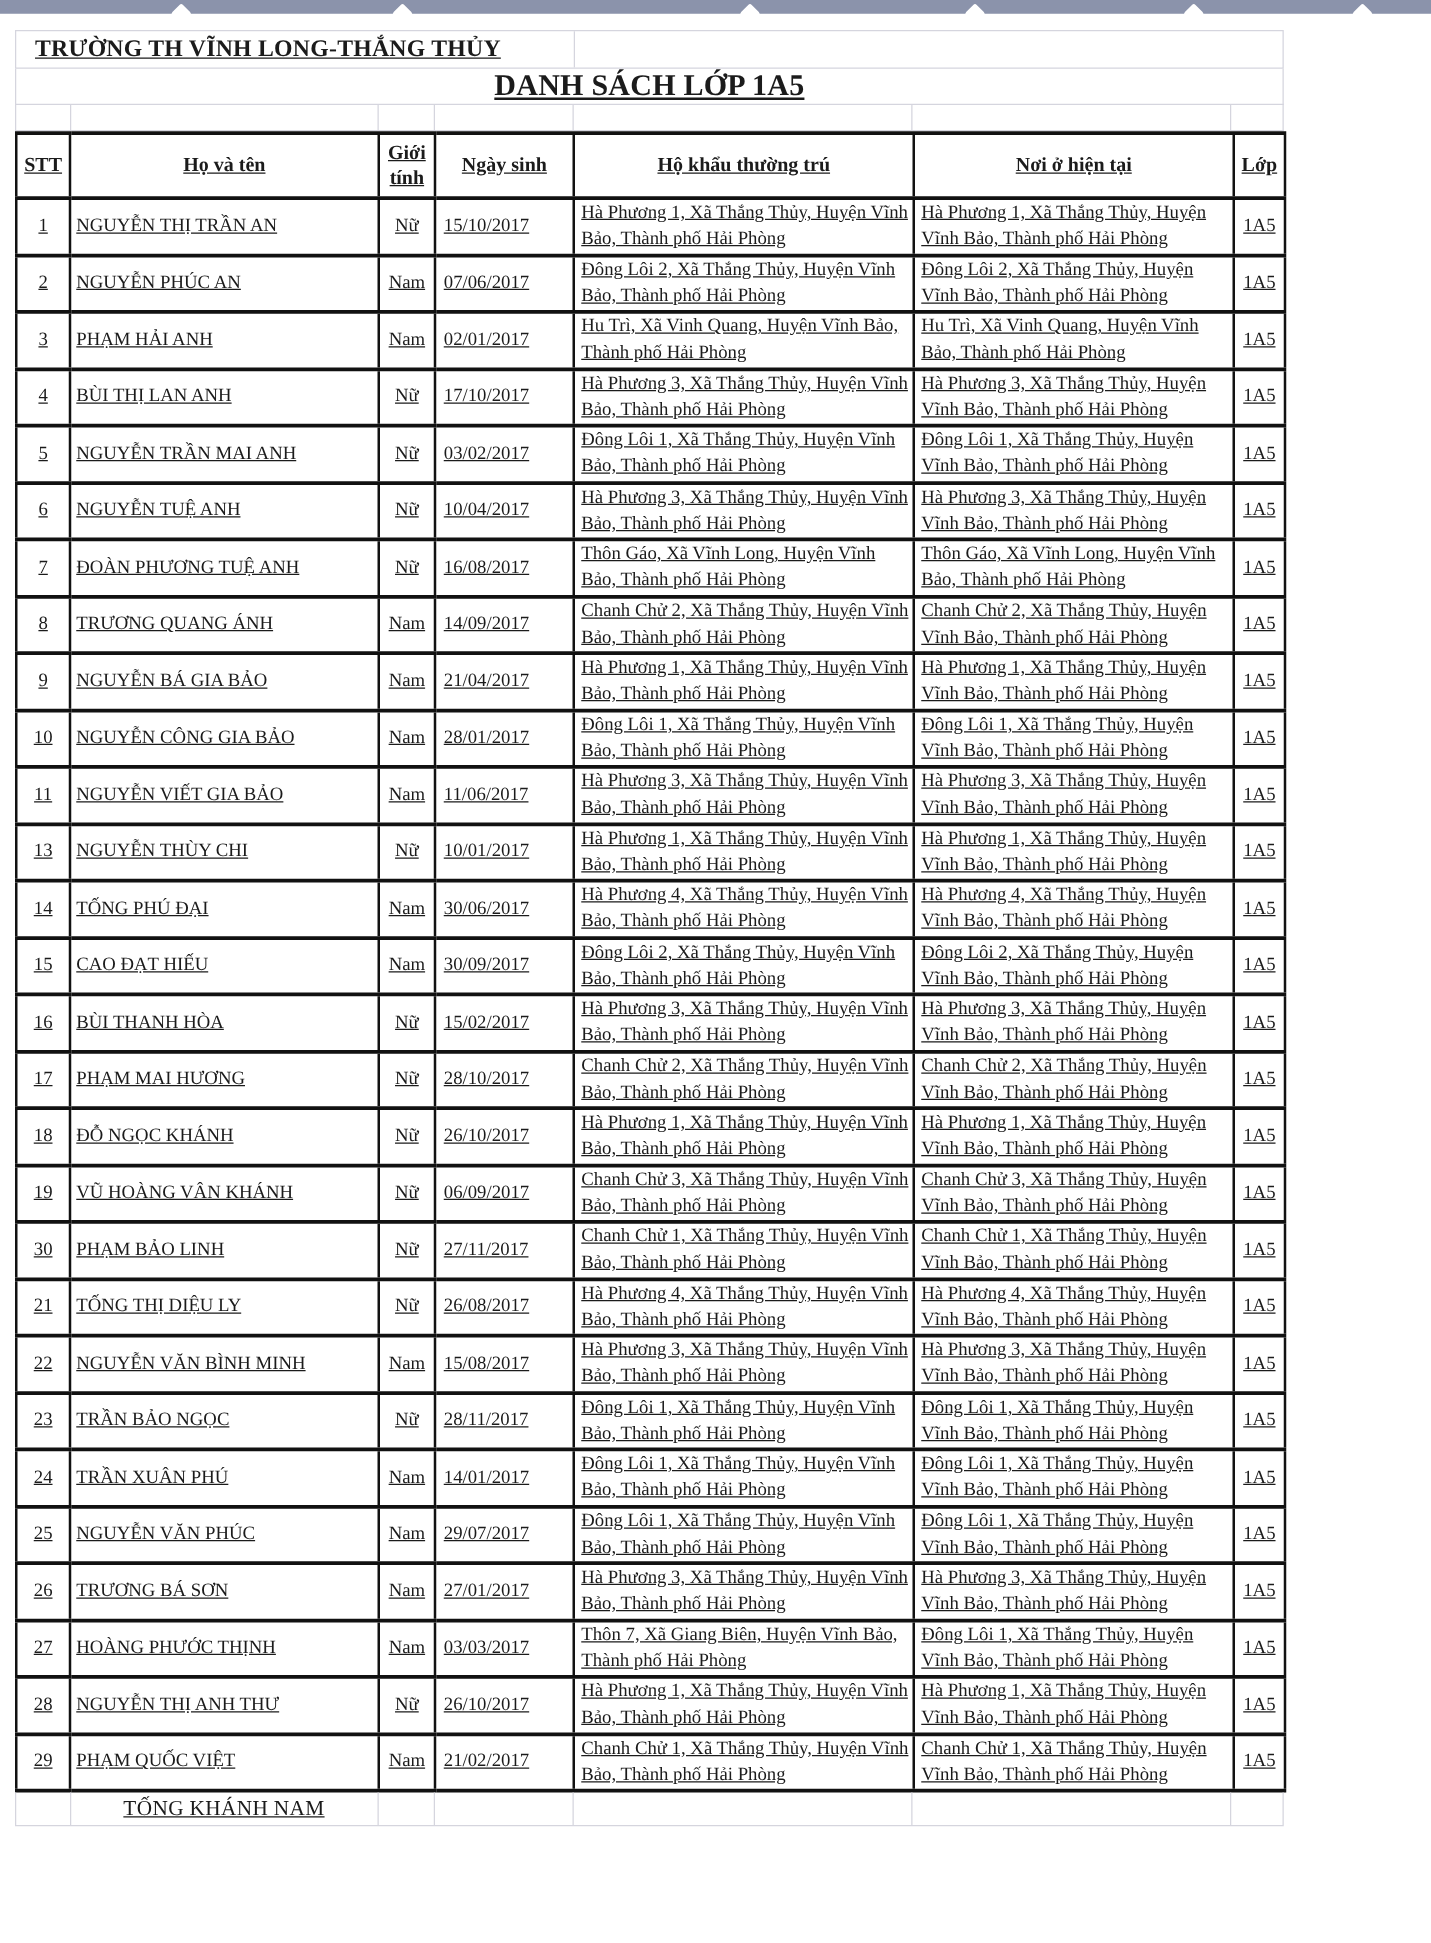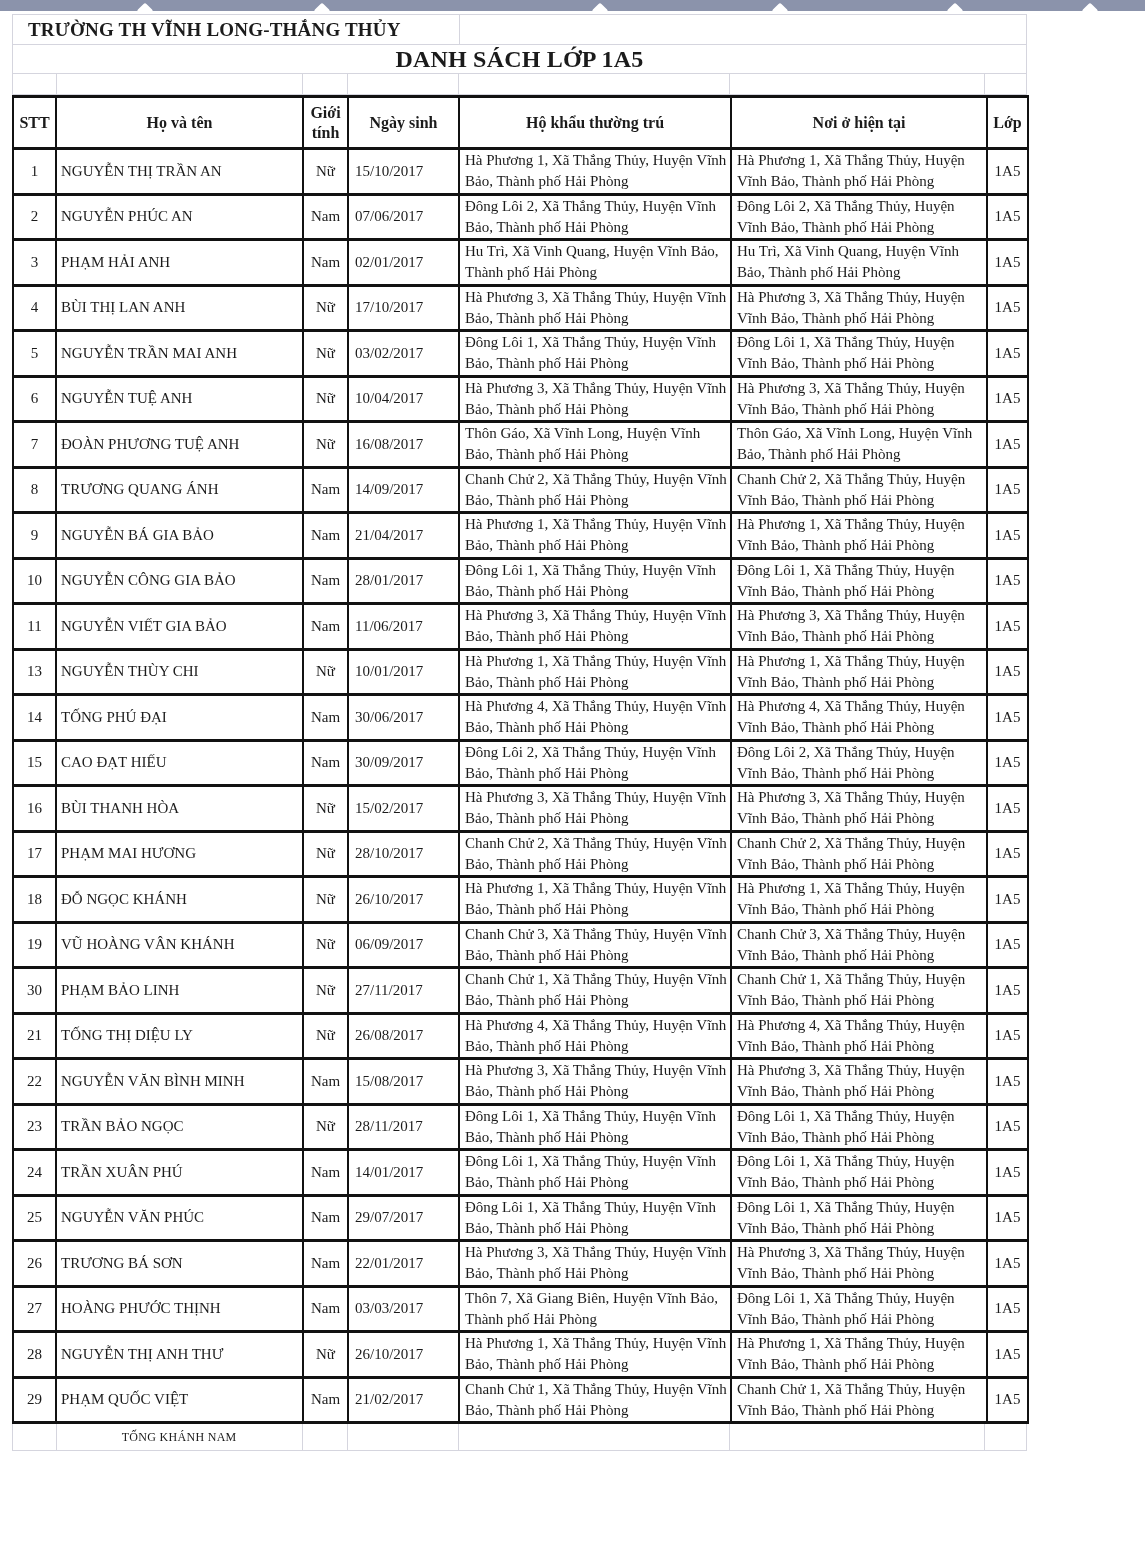--- a/index.html
+++ b/index.html
@@ -3,21 +3,21 @@
 <meta charset="utf-8">
 <style>
   html,body{margin:0;padding:0;background:#ffffff;}
   #page{position:relative;width:1145px;height:1554px;background:#fff;
         font-family:"Liberation Serif","DejaVu Serif",serif;color:#1b1b1b;overflow:hidden;}
 
   
   #tabstrip{position:absolute;left:0;top:0;width:1145px;height:11px;background:#8b93ab;}
   .tab-gap{position:absolute;top:5px;width:12px;height:12px;background:#fff;transform:rotate(45deg);border-radius:2px;}
 
-  #doc{position:absolute;left:12px;top:14px;width:1015px;}
+  #doc{position:absolute;left:12px;top:24px;width:1015px;text-decoration:underline;}
   .row-school{display:flex;height:29px;border:1px solid #d5d5de;}
   .row-school .cell-a{width:446px;border-right:1px solid #d5d5de;display:flex;align-items:center;}
   .row-school .cell-b{flex:1;}
   .school-name{font-weight:bold;font-size:19px;padding-left:15px;white-space:nowrap;letter-spacing:.2px;}
   .row-title{height:28px;border:1px solid #d5d5de;border-top:none;display:flex;align-items:center;justify-content:center;}
   .list-title{font-weight:bold;font-size:24px;letter-spacing:.2px;}
   .row-spacer{display:flex;height:20px;border:1px solid #d5d5de;border-top:none;}
   .row-spacer div{border-right:1px solid #d5d5de;}
   .row-spacer div:last-child{border-right:none;}
 
@@ -33,21 +33,21 @@
   .c-name{padding-left:4px;}
   .c-gender{text-align:center;margin-left:48px;}
   .c-dob{padding-left:6px;}
   .c-addr_permanent,.c-addr_current{line-height:21px;padding:0 2px 0 5px;}
   .c-class_label{text-align:center;}
 
   
   .row-footer{display:flex;height:26px;border-bottom:1px solid #d5d5de;align-items:center;}
   .row-footer div{height:100%;border-right:1px solid #d5d5de;display:flex;align-items:center;justify-content:center;}
   .row-footer div:first-child{border-left:1px solid #d5d5de;}
-  .footer-text{font-size:12px;letter-spacing:.3px;}
+  .footer-text{font-size:17px;letter-spacing:.3px;}
 </style>
 </head>
 <body>
 
 <div id="page">
 
   <div id="tabstrip" style="background: rgb(139, 147, 171);">
       <div class="tab-gap" style="left: 139px;"></div>
       <div class="tab-gap" style="left: 316px;"></div>
       <div class="tab-gap" style="left: 594px;"></div>
@@ -314,21 +314,21 @@
             <td class="c-gender">Nam</td>
             <td class="c-dob">29/07/2017</td>
             <td class="c-addr_permanent">Đông Lôi 1, Xã Thắng Thủy, Huyện Vĩnh Bảo, Thành phố Hải Phòng</td>
             <td class="c-addr_current">Đông Lôi 1, Xã Thắng Thủy, Huyện Vĩnh Bảo, Thành phố Hải Phòng</td>
             <td class="c-class_label">1A5</td>
           </tr>
           <tr>
             <td class="c-stt">26</td>
             <td class="c-name">TRƯƠNG BÁ SƠN</td>
             <td class="c-gender">Nam</td>
-            <td class="c-dob">22/01/2017</td>
+            <td class="c-dob">27/01/2017</td>
             <td class="c-addr_permanent">Hà Phương 3, Xã Thắng Thủy, Huyện Vĩnh Bảo, Thành phố Hải Phòng</td>
             <td class="c-addr_current">Hà Phương 3, Xã Thắng Thủy, Huyện Vĩnh Bảo, Thành phố Hải Phòng</td>
             <td class="c-class_label">1A5</td>
           </tr>
           <tr>
             <td class="c-stt">27</td>
             <td class="c-name">HOÀNG PHƯỚC THỊNH</td>
             <td class="c-gender">Nam</td>
             <td class="c-dob">03/03/2017</td>
             <td class="c-addr_permanent">Thôn 7, Xã Giang Biên, Huyện Vĩnh Bảo, Thành phố Hải Phòng</td>

